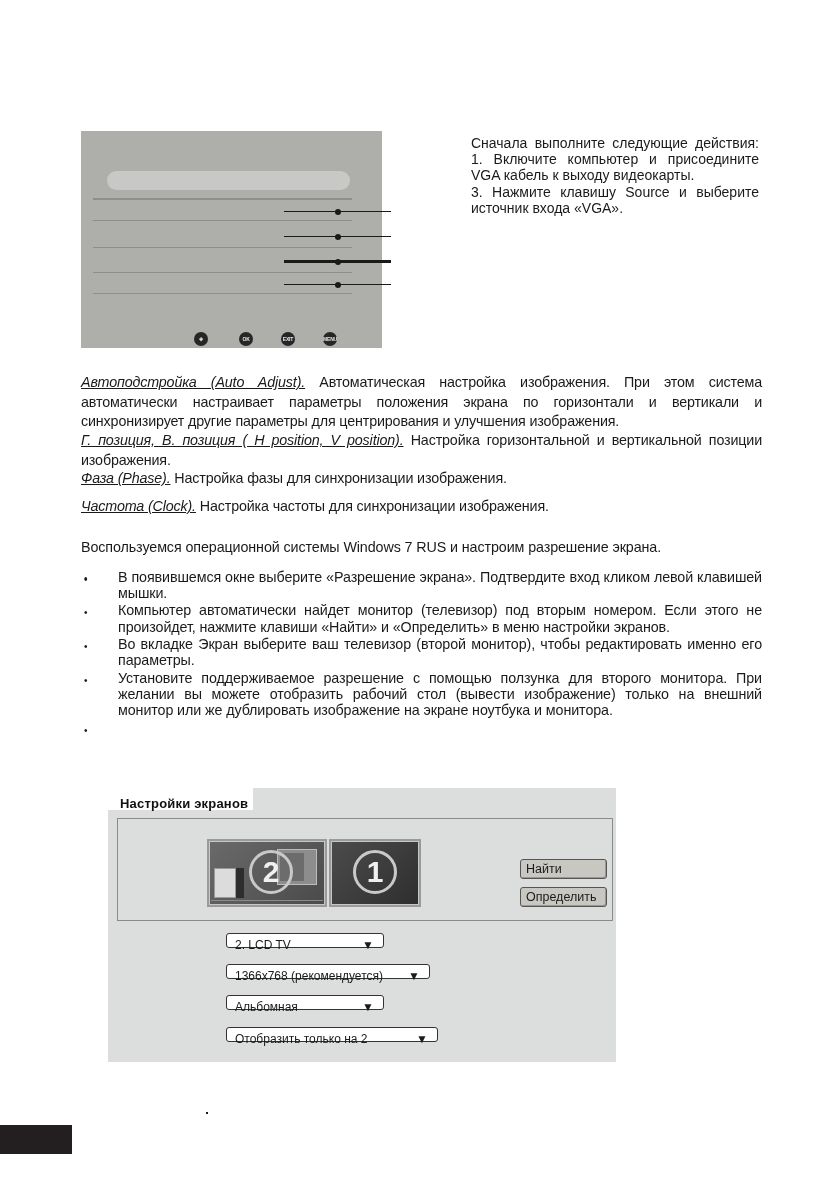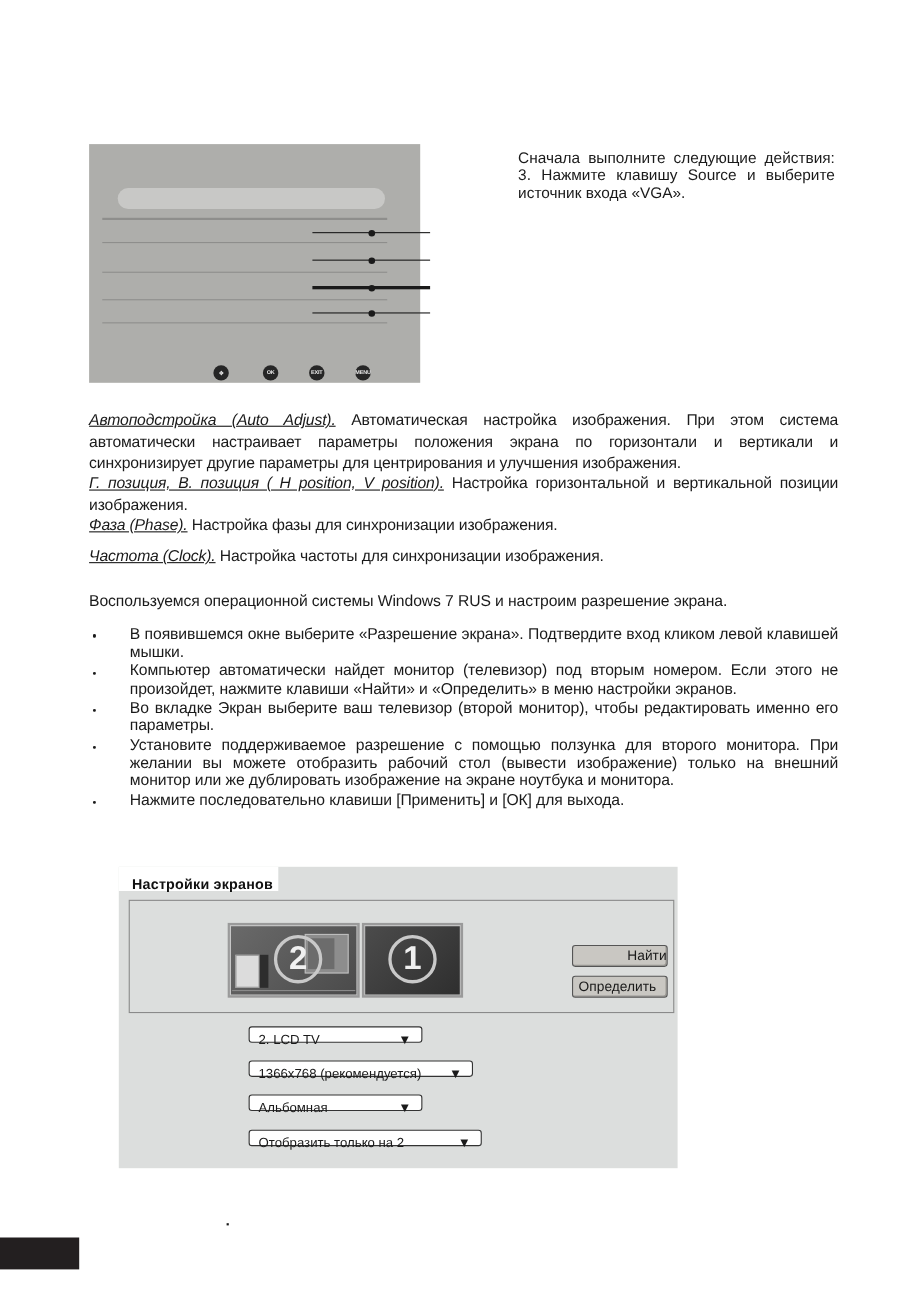--- a/index.html
+++ b/index.html
@@ -41,21 +41,21 @@
   .mon-num { position: absolute; width: 44px; height: 44px; border: 3px solid #c9c9c9; border-radius: 50%; color: #f0f0f0; font-size: 30px; font-weight: bold; display: flex; align-items: center; justify-content: center; top: 9px; }
   .mon2 .mon-num { left: 40px; }
   .mon1 .mon-num { left: 22px; }
   .win-a { position: absolute; left: 68px; top: 8px; width: 40px; height: 36px; background: #8d8d8d; border: 1px solid #bcbcbc; }
   .win-a::after { content: ""; position: absolute; left: 2px; top: 3px; width: 24px; height: 28px; background: #6c6c6c; }
   .win-b { position: absolute; left: 5px; top: 27px; width: 22px; height: 30px; background: #dcdcdc; border: 1px solid #999; }
   .win-b-dark { position: absolute; left: 27px; top: 27px; width: 8px; height: 30px; background: #2d2d2d; }
   .taskbar { position: absolute; left: 2px; bottom: 2px; right: 2px; height: 3px; border-top: 1px solid #8a8a8a; }
 
   .dlg-btn { position: absolute; left: 402px; width: 87px; height: 20px; background: #c9c7c2; border: 1px solid #555; border-radius: 3px; font-size: 12.5px; line-height: 18px; padding-left: 5px; color: #1a1a1a; box-shadow: inset -1px -1px 0 #9a9893; font-family: "Liberation Sans", sans-serif; text-align: left; }
-  .btn-find { top: 40px; text-align: right; }
+  .btn-find { top: 40px; }
   .btn-identify { top: 68px; }
 
   .labels-col { position: absolute; left: 0; top: 145px; width: 110px; height: 121px; background: #ffffff; }
   .field-label { position: absolute; left: 5px; font-size: 12px; color: #1a1a1a; }
   .select { position: absolute; left: 118px; height: 15px; background: #ffffff; border: 1px solid #333; border-radius: 3px; font-size: 12px; line-height: 23px; padding-left: 8px; color: #1a1a1a; }
   .select .arrow { position: absolute; right: 9px; top: 0; font-size: 12px; }
 
   
   .footer-dot { position: absolute; left: 206px; top: 1112px; width: 2px; height: 2px; background: #1a1a1a; }
   .page-tab { position: absolute; left: 0; top: 1125px; width: 72px; height: 29px; background: #231f20; }
@@ -88,20 +88,21 @@
   <div class="tv-sep" style="top:162px"></div>
 
   <div class="tv-btn" style="left:113px">✥</div>
   <div class="tv-btn" style="left:158px">OK</div>
   <div class="tv-btn" style="left:200px">EXIT</div>
   <div class="tv-btn" style="left:242px">MENU</div>
 </div>
 
 <div class="intro">
   <p style="text-align-last: justify;">Сначала выполните следующие действия:</p>
+  <p>1. Включите компьютер и присоедините VGA кабель к выходу видеокарты.</p>
   <p>3. Нажмите клавишу Source и выберите источник входа «VGA».</p>
 </div>
 
 <div class="desc" style="top:373px">
   <span class="term">Автоподстройка (Auto Adjust).</span><span> Автоматическая настройка изображения. При этом система автоматически настраивает параметры положения экрана по горизонтали и вертикали и синхронизирует другие параметры для центрирования и улучшения изображения.</span>
 </div>
 <div class="desc" style="top:431px">
   <span class="term">Г. позиция, В. позиция ( H position, V position).</span><span> Настройка горизонтальной и вертикальной позиции изображения.</span>
 </div>
 <div class="desc" style="top:469px">
@@ -112,21 +113,21 @@
 </div>
 
 <div class="lead">Воспользуемся операционной системы Windows 7 RUS и настроим разрешение экрана.</div>
 
 <ul class="bullets">
   <li><span class="dot">•</span></li>
   <li><span class="dot">•</span><span>В появившемся окне выберите «Разрешение экрана». Подтвердите вход кликом левой клавишей мышки.</span></li>
   <li><span class="dot">•</span><span>Компьютер автоматически найдет монитор (телевизор) под вторым номером. Если этого не произойдет, нажмите клавиши «Найти» и «Определить» в меню настройки экранов.</span></li>
   <li><span class="dot">•</span><span>Во вкладке Экран выберите ваш телевизор (второй монитор), чтобы редактировать именно его параметры.</span></li>
   <li><span class="dot">•</span><span>Установите поддерживаемое разрешение с помощью ползунка для второго монитора. При желании вы можете отобразить рабочий стол (вывести изображение) только на внешний монитор или же дублировать изображение на экране ноутбука и монитора.</span></li>
-  <li><span class="dot">•</span><span>Нажмите последовательно клавиши [Применить] и [ОК] для выхода.</span></li>
+  <li><span class="dot">•</span></li>
 </ul>
 
 <div class="dialog">
   <div class="dialog-title-tab"></div>
   <div class="dialog-title">Настройки экранов</div>
 
   <div class="monitors-box">
     <div class="mon mon2">
       <div class="win-a"></div>
       <div class="win-b"></div>

